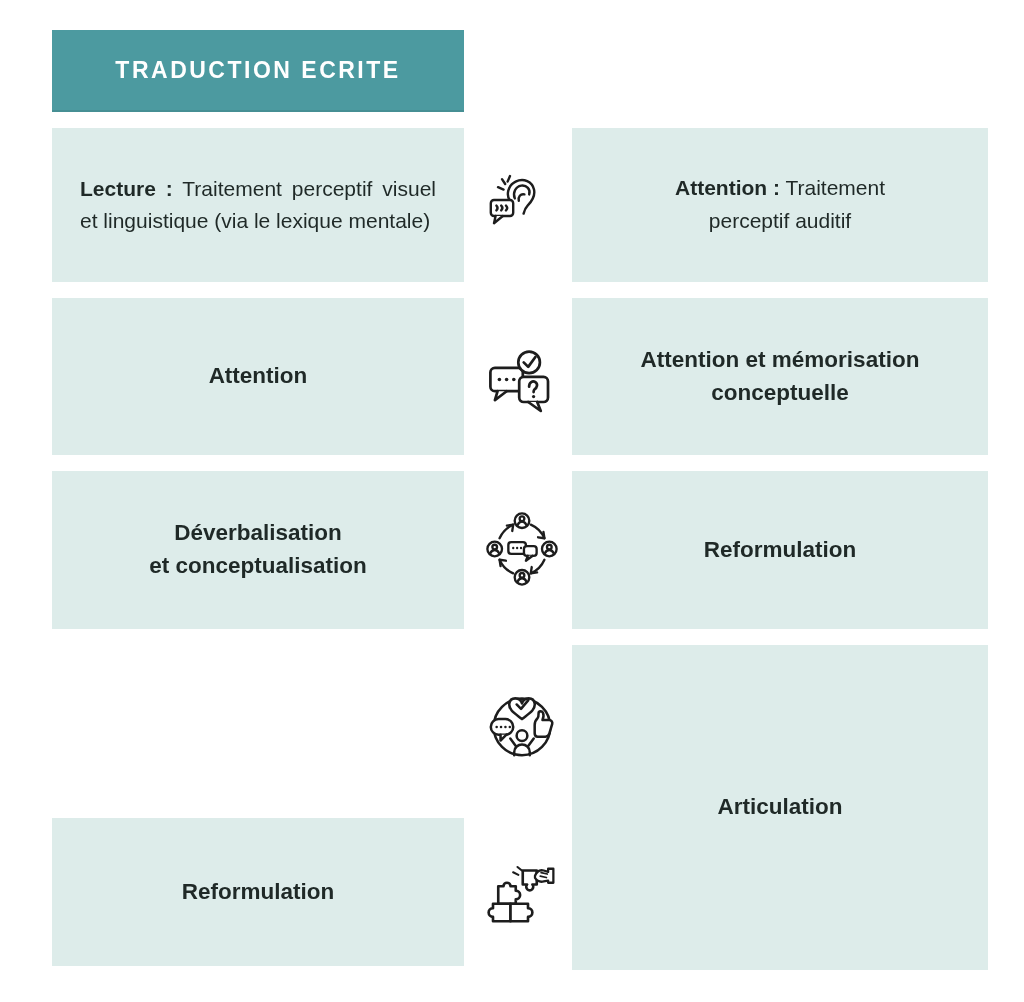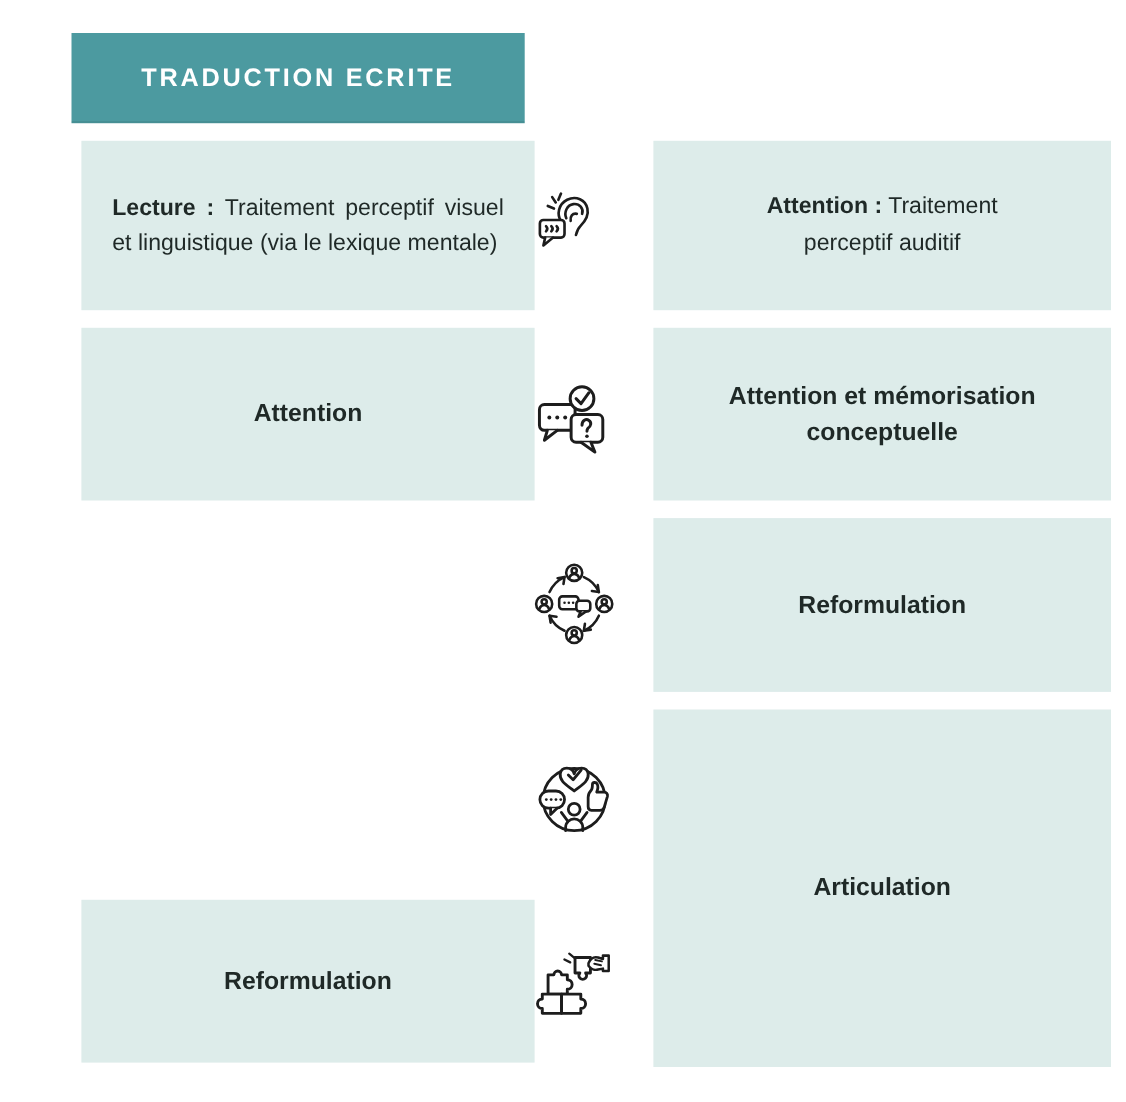--- a/index.html
+++ b/index.html
@@ -6,25 +6,25 @@
   .canvas{
     position:relative;width:1024px;height:1002px;background:#ffffff;overflow:hidden;
     font-family:"Liberation Sans","DejaVu Sans",sans-serif;color:#222a29;
   }
   .hdr{
     position:absolute;height:80px;background:#4c9aa0;color:#ffffff;
     display:flex;align-items:center;justify-content:center;
     font-weight:700;font-size:23px;letter-spacing:2.5px;
     border-bottom:2px solid rgba(0,0,0,0.07);
   }
-  .hdr-left{left:52px;top:30px;width:412px;margin-left:13px;}
+  .hdr-left{left:52px;top:30px;width:412px;}
   .hdr-right{left:572px;top:30px;width:416px;}
   .box{
     position:absolute;background:#ddecea;
-    display:flex;align-items:center;justify-content:center;margin-left:22px;
+    display:flex;align-items:center;justify-content:center;
   }
   .col-l{left:52px;width:412px;}
   .col-r{left:572px;width:416px;}
   .r1{top:128px;height:154px;}
   .r2{top:298px;height:157px;}
   .r3{top:471px;height:158px;}
   .r4{top:645px;height:154px;}
   .r5{top:818px;height:148px;}
   .r-tall{top:645px;height:325px;}
   .label{
@@ -50,20 +50,24 @@
 
   <div class="hdr hdr-left">
     <span>TRADUCTION ECRITE</span>
   </div>
 
   <div class="box col-l r1">
     <p class="para"><span class="b">Lecture :</span><span> Traitement perceptif visuel et linguistique (via le lexique mentale)</span></p>
   </div>
   <div class="box col-l r2">
     <span class="label">Attention</span>
+  </div>
+  <div class="box col-l r3">
+    <span class="label">Déverbalisation
+et conceptualisation</span>
   </div>
   <div class="box col-l r5">
     <span class="label">Reformulation</span>
   </div>
 
   <div class="box col-r r1">
     <p class="para-center"><span class="b">Attention :</span><span> Traitement
 perceptif auditif</span></p>
   </div>
   <div class="box col-r r2">

